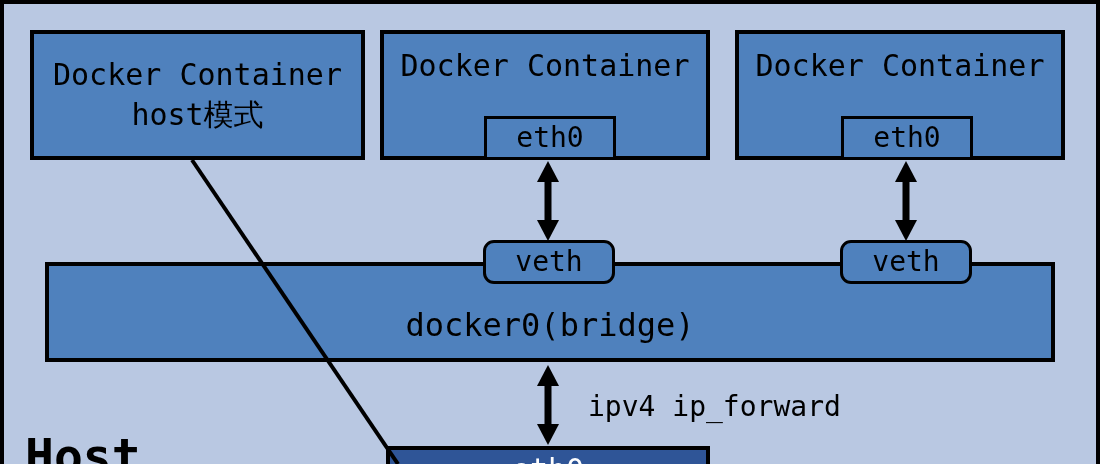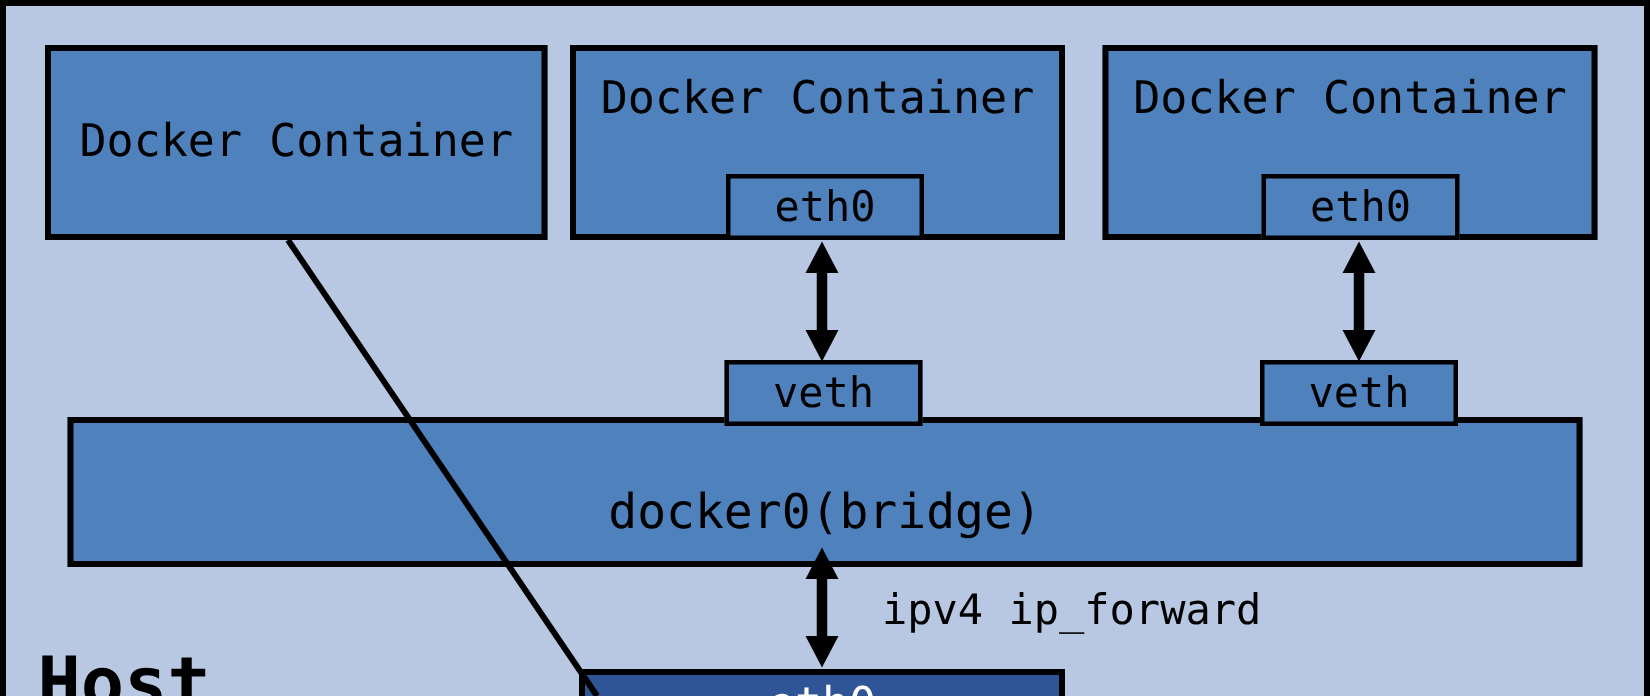--- a/index.html
+++ b/index.html
@@ -44,26 +44,26 @@
   .small-box{
     position:absolute;
     width:132px;height:44px;
     background:var(--box-fill);
     border:3px solid var(--box-border);
     text-align:center;
     font-size:28px;line-height:38px;
   }
   .eth-box{bottom:-4px;}
   .bridge-box{
-    left:45px;top:278px;width:1010px;height:100px;
+    left:45px;top:262px;width:1010px;height:100px;
     display:flex;align-items:flex-end;justify-content:center;
     padding-bottom:14px;
   }
   .bridge-label{font-size:32px;white-space:nowrap;}
-  .veth-box{z-index:5;}
+  .veth-box{z-index:5;border-radius:11px;}
   .forward-label{
     position:absolute;left:572px;top:390px;
     font-size:28px;white-space:nowrap;margin-left:16px;
   }
   .host-label{
     position:absolute;left:25px;top:428px;
     font-size:48px;font-weight:bold;
   }
   .host-eth-box{
     position:absolute;left:386px;top:446px;width:324px;height:48px;
@@ -76,20 +76,21 @@
     position:absolute;inset:0;z-index:20;pointer-events:none;
   }
 </style>
 </head>
 <body>
 
 <div class="host-panel"></div>
 
 <div class="box container-box centered" style="left:30px;">
   <span class="container-title">Docker Container</span>
+  <span class="container-title">host模式</span>
 </div>
 
 <div class="box container-box" style="left:380px;width:330px;">
   <span class="container-title">Docker Container</span>
   <div class="small-box eth-box" style="left:100px;">
     <span>eth0</span>
   </div>
 </div>
 
 <div class="box container-box" style="left:735px;width:330px;">

